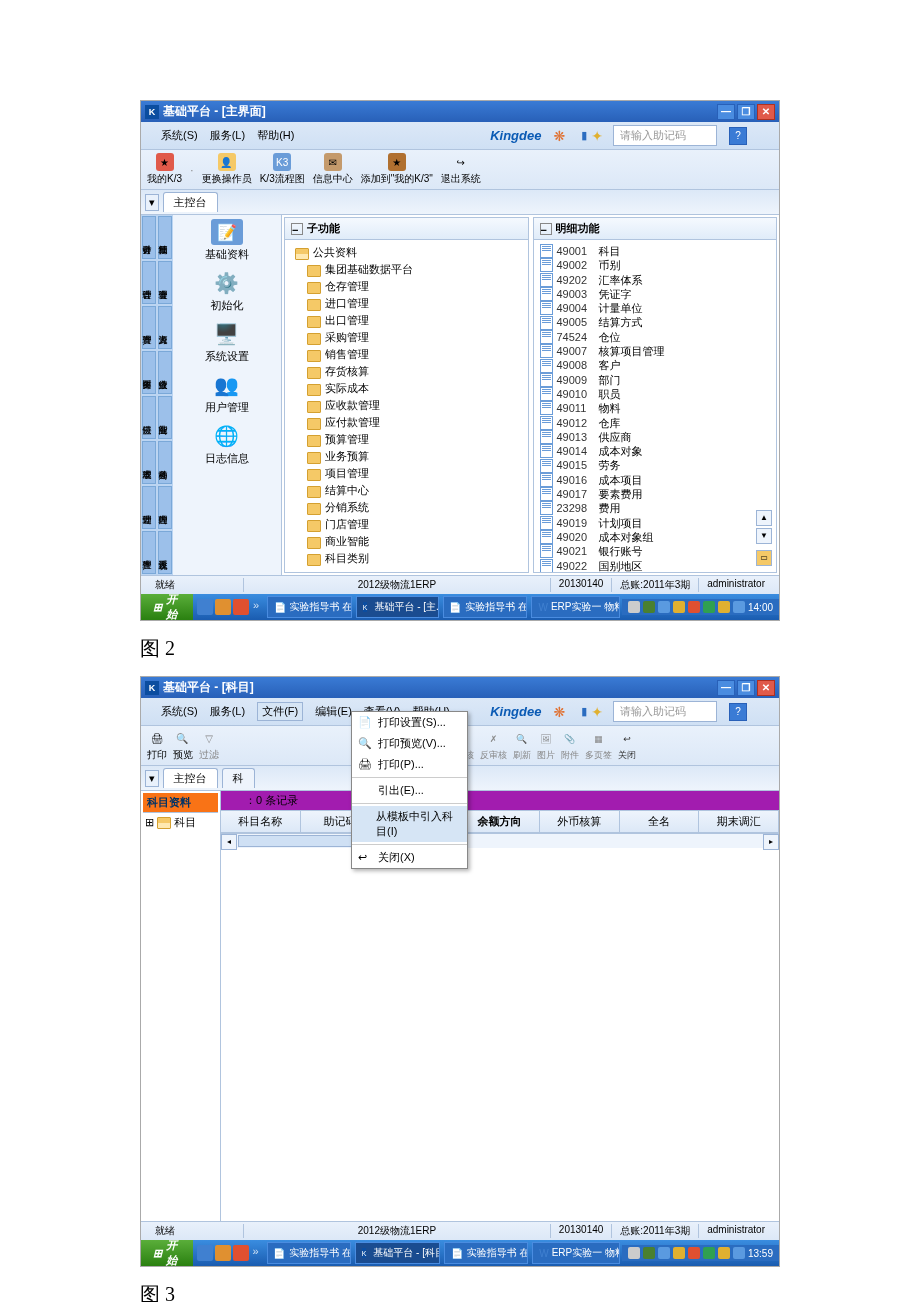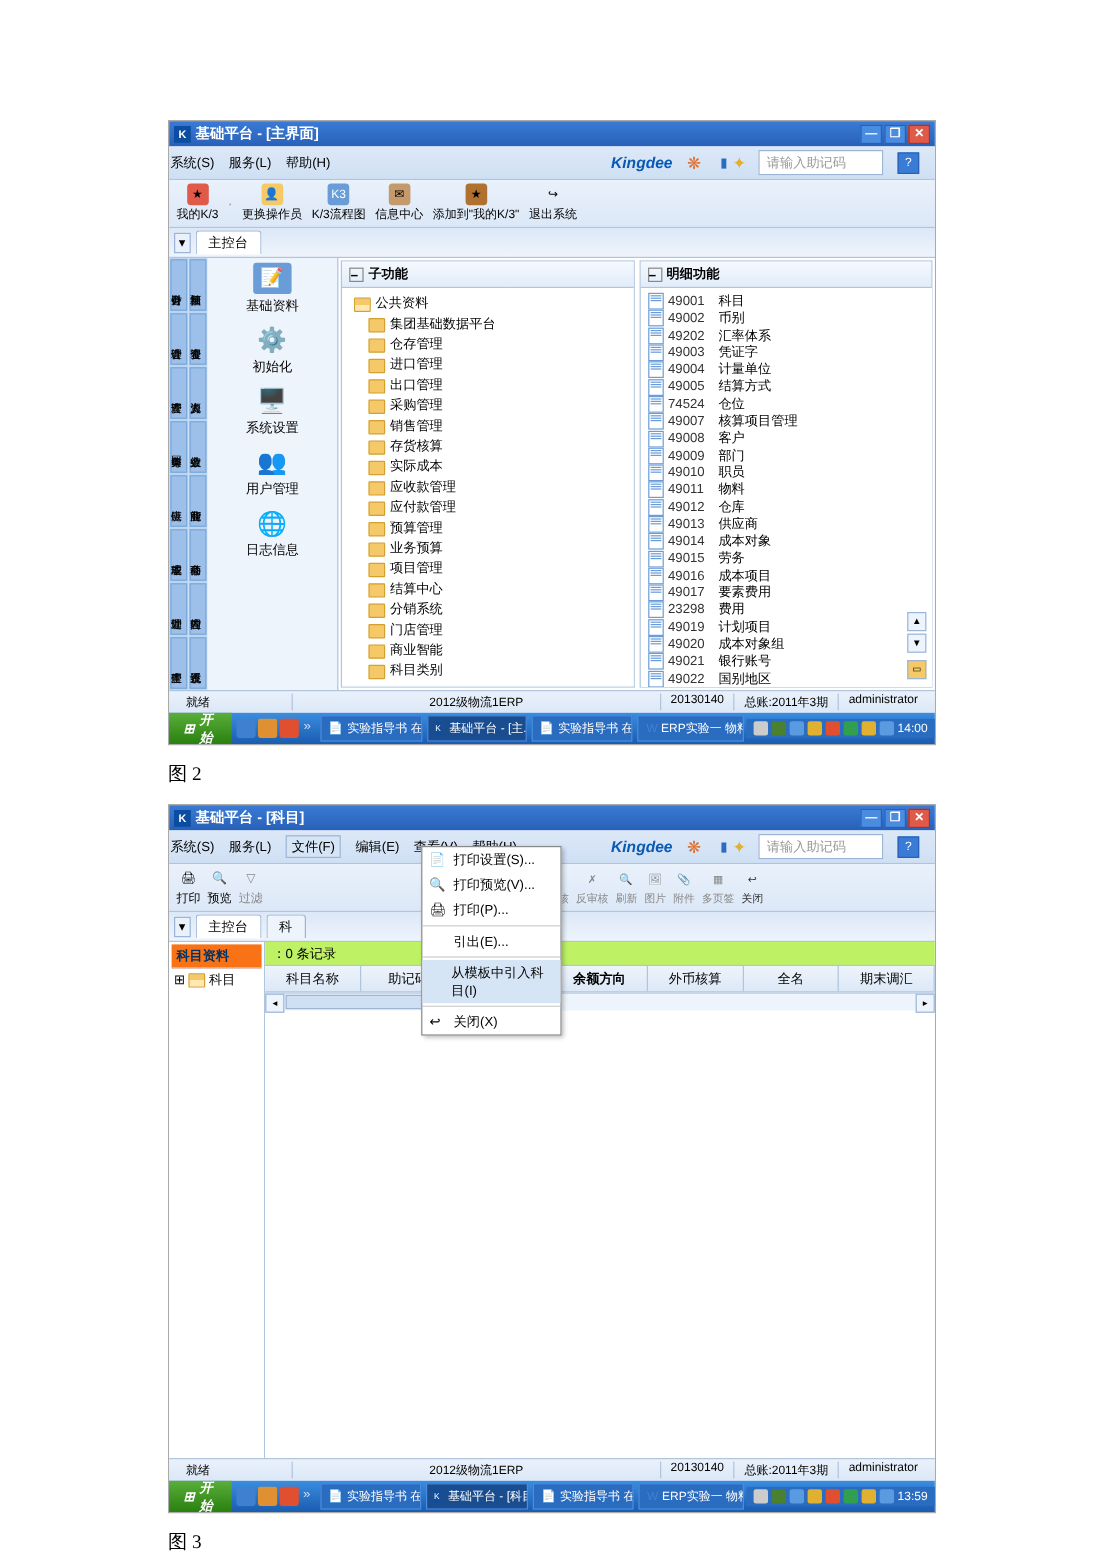--- a/index.html
+++ b/index.html
@@ -5,21 +5,21 @@
 body{margin:0;font-family:"Microsoft YaHei",SimSun,sans-serif;font-size:11px;background:#fff;width:920px}
 .page{padding:100px 140px 40px 140px}
 .shot{border:1px solid #aaa;background:#eef4fc}
 .titlebar{background:linear-gradient(#3a7bd5,#2860b8);color:#fff;display:flex;align-items:center;padding:2px 4px;font-weight:bold}
 .titlebar .title{flex:1;font-size:12px}
 .winbtn{display:inline-block;width:16px;height:14px;margin-left:2px;font-size:10px;text-align:center;line-height:14px}
 .winmin{background:#4a8ce0;border:1px solid #2860b8}
 .winmax{background:#4a8ce0;border:1px solid #2860b8}
 .winclose{background:#e05a4a;border:1px solid #b03020}
 .klogo{width:14px;height:14px;background:#0b4da0;color:#fff;display:inline-flex;align-items:center;justify-content:center;font-size:9px;margin-right:4px}
-.menubar{background:linear-gradient(#dce8f7,#cfe0f4);padding:3px 1px;border-bottom:1px solid #b0c4de;display:flex;align-items:center}
+.menubar{background:linear-gradient(#dce8f7,#cfe0f4);padding:3px 20px;border-bottom:1px solid #b0c4de;display:flex;align-items:center}
 .menubar span{margin-right:12px}
 .kinglogo{color:#0a5ab4;font-weight:bold;font-style:italic;margin-left:auto;margin-right:6px;font-size:13px}
 .searchbox{border:1px solid #9cb4d6;background:#fff;padding:2px 6px;width:90px;margin-right:4px}
 .helpbtn{width:16px;height:16px;background:#3a7bd5;border:1px solid #2860b8;color:#fff;font-size:10px;text-align:center;line-height:16px}
 .toolbar{background:linear-gradient(#e9f1fb,#dce8f7);padding:3px 6px;border-bottom:1px solid #b0c4de;display:flex;align-items:center;gap:8px}
 .tbitem{display:flex;flex-direction:column;align-items:center;font-size:10px;gap:1px}
 .tbico{width:18px;height:18px;display:flex;align-items:center;justify-content:center;border-radius:3px}
 .tabbar{background:linear-gradient(#dce8f7,#eef4fc);padding:2px 4px;border-bottom:1px solid #b0c4de;display:flex;align-items:center;gap:4px}
 .tab{background:#fff;border:1px solid #9cb4d6;border-bottom:none;padding:2px 10px;border-radius:3px 3px 0 0}
 .dropbtn{border:1px solid #9cb4d6;padding:1px 3px;background:#e9f1fb}
@@ -45,41 +45,41 @@
 .sbtn{width:14px;height:14px;border:1px solid #9cb4d6;background:#eef4fc;font-size:8px;text-align:center;line-height:14px}
 .statusbar{background:linear-gradient(#e9f1fb,#dce8f7);border-top:1px solid #b0c4de;display:flex;padding:2px 6px;font-size:10px}
 .statusbar>div{border-right:1px solid #b0c4de;padding:0 8px}
 .statusbar>div:last-child{border:none}
 .taskbar{background:linear-gradient(#3a8de0,#1a5cb0);display:flex;align-items:center;height:26px;color:#fff;font-size:11px}
 .startbtn{background:linear-gradient(#5aae3a,#2a8010);padding:4px 12px;font-style:italic;font-weight:bold;height:18px;display:flex;align-items:center;gap:4px}
 .tbtask{background:#2a6cc0;border:1px solid #4a8ce0;margin:2px;padding:2px 6px;display:flex;align-items:center;gap:3px;height:16px;font-size:10px;overflow:hidden;white-space:nowrap}
 .tbtask.active{background:#1a4c90}
 .tray{margin-left:auto;background:#2a6cc0;padding:2px 6px;display:flex;align-items:center;gap:3px;font-size:10px}
 .trayico{width:12px;height:12px;border-radius:2px}
-.caption{font-size:16px;font-family:SimSun;padding:14px 0}
+.caption{font-size:20px;font-family:SimSun;padding:14px 0}
 .watermark{position:absolute;color:#ddd;font-size:44px;font-weight:bold;left:250px;top:603px;letter-spacing:2px;pointer-events:none}
 .ql{display:flex;gap:2px;padding:0 4px}
 .qlico{width:16px;height:16px;border-radius:2px}
 .filemenu{position:absolute;background:#fff;border:1px solid #888;box-shadow:2px 2px 4px rgba(0,0,0,0.3);width:115px;left:210px;top:34px;z-index:10}
 .filemenu .mi{display:flex;align-items:center;gap:6px;padding:3px 6px}
 .filemenu .sep{border-top:1px solid #ccc;margin:2px 0}
 .mico{width:14px;height:14px;display:inline-block}
 .shot2toolbar{background:linear-gradient(#e9f1fb,#dce8f7);padding:3px 6px;border-bottom:1px solid #b0c4de;display:flex;align-items:center;gap:6px}
 .tb2item{display:flex;flex-direction:column;align-items:center;font-size:9px;color:#888;gap:1px}
 .tb2item.on{color:#333}
 .tableheader{background:linear-gradient(#eef4fc,#dce8f7);border-bottom:1px solid #b0c4de;display:flex}
 .th{border-right:1px solid #b0c4de;padding:3px 6px;text-align:center}
 .leftpane{width:75px;background:#fff;border-right:1px solid #b0c4de;padding:2px}
 .lphdr{background:#f97316;color:#003366;font-weight:bold;padding:2px 4px;border-bottom:1px solid #b0c4de}
 .tree{padding:2px}
 .treerow{display:flex;align-items:center;gap:3px}
 .bigwhite{flex:1;background:#fff;position:relative}
 .hscroll{height:14px;background:#eef4fc;border-top:1px solid #b0c4de;display:flex}
 .hsbar{background:#cfe0f4;border:1px solid #9cb4d6;width:180px;height:10px;margin:1px}
-.countbar{background:#bef264;padding:2px 6px;border-bottom:1px solid #b0c4de}
+.countbar{background:#a21caf;padding:2px 24px;border-bottom:1px solid #b0c4de}
 </style>
 </head>
 <body>
 
 <div class="page" style="position:relative">
 
 <div class="shot">
   <div class="titlebar">
     <span class="klogo">K</span>
     <span class="title">基础平台 - [主界面]</span>

